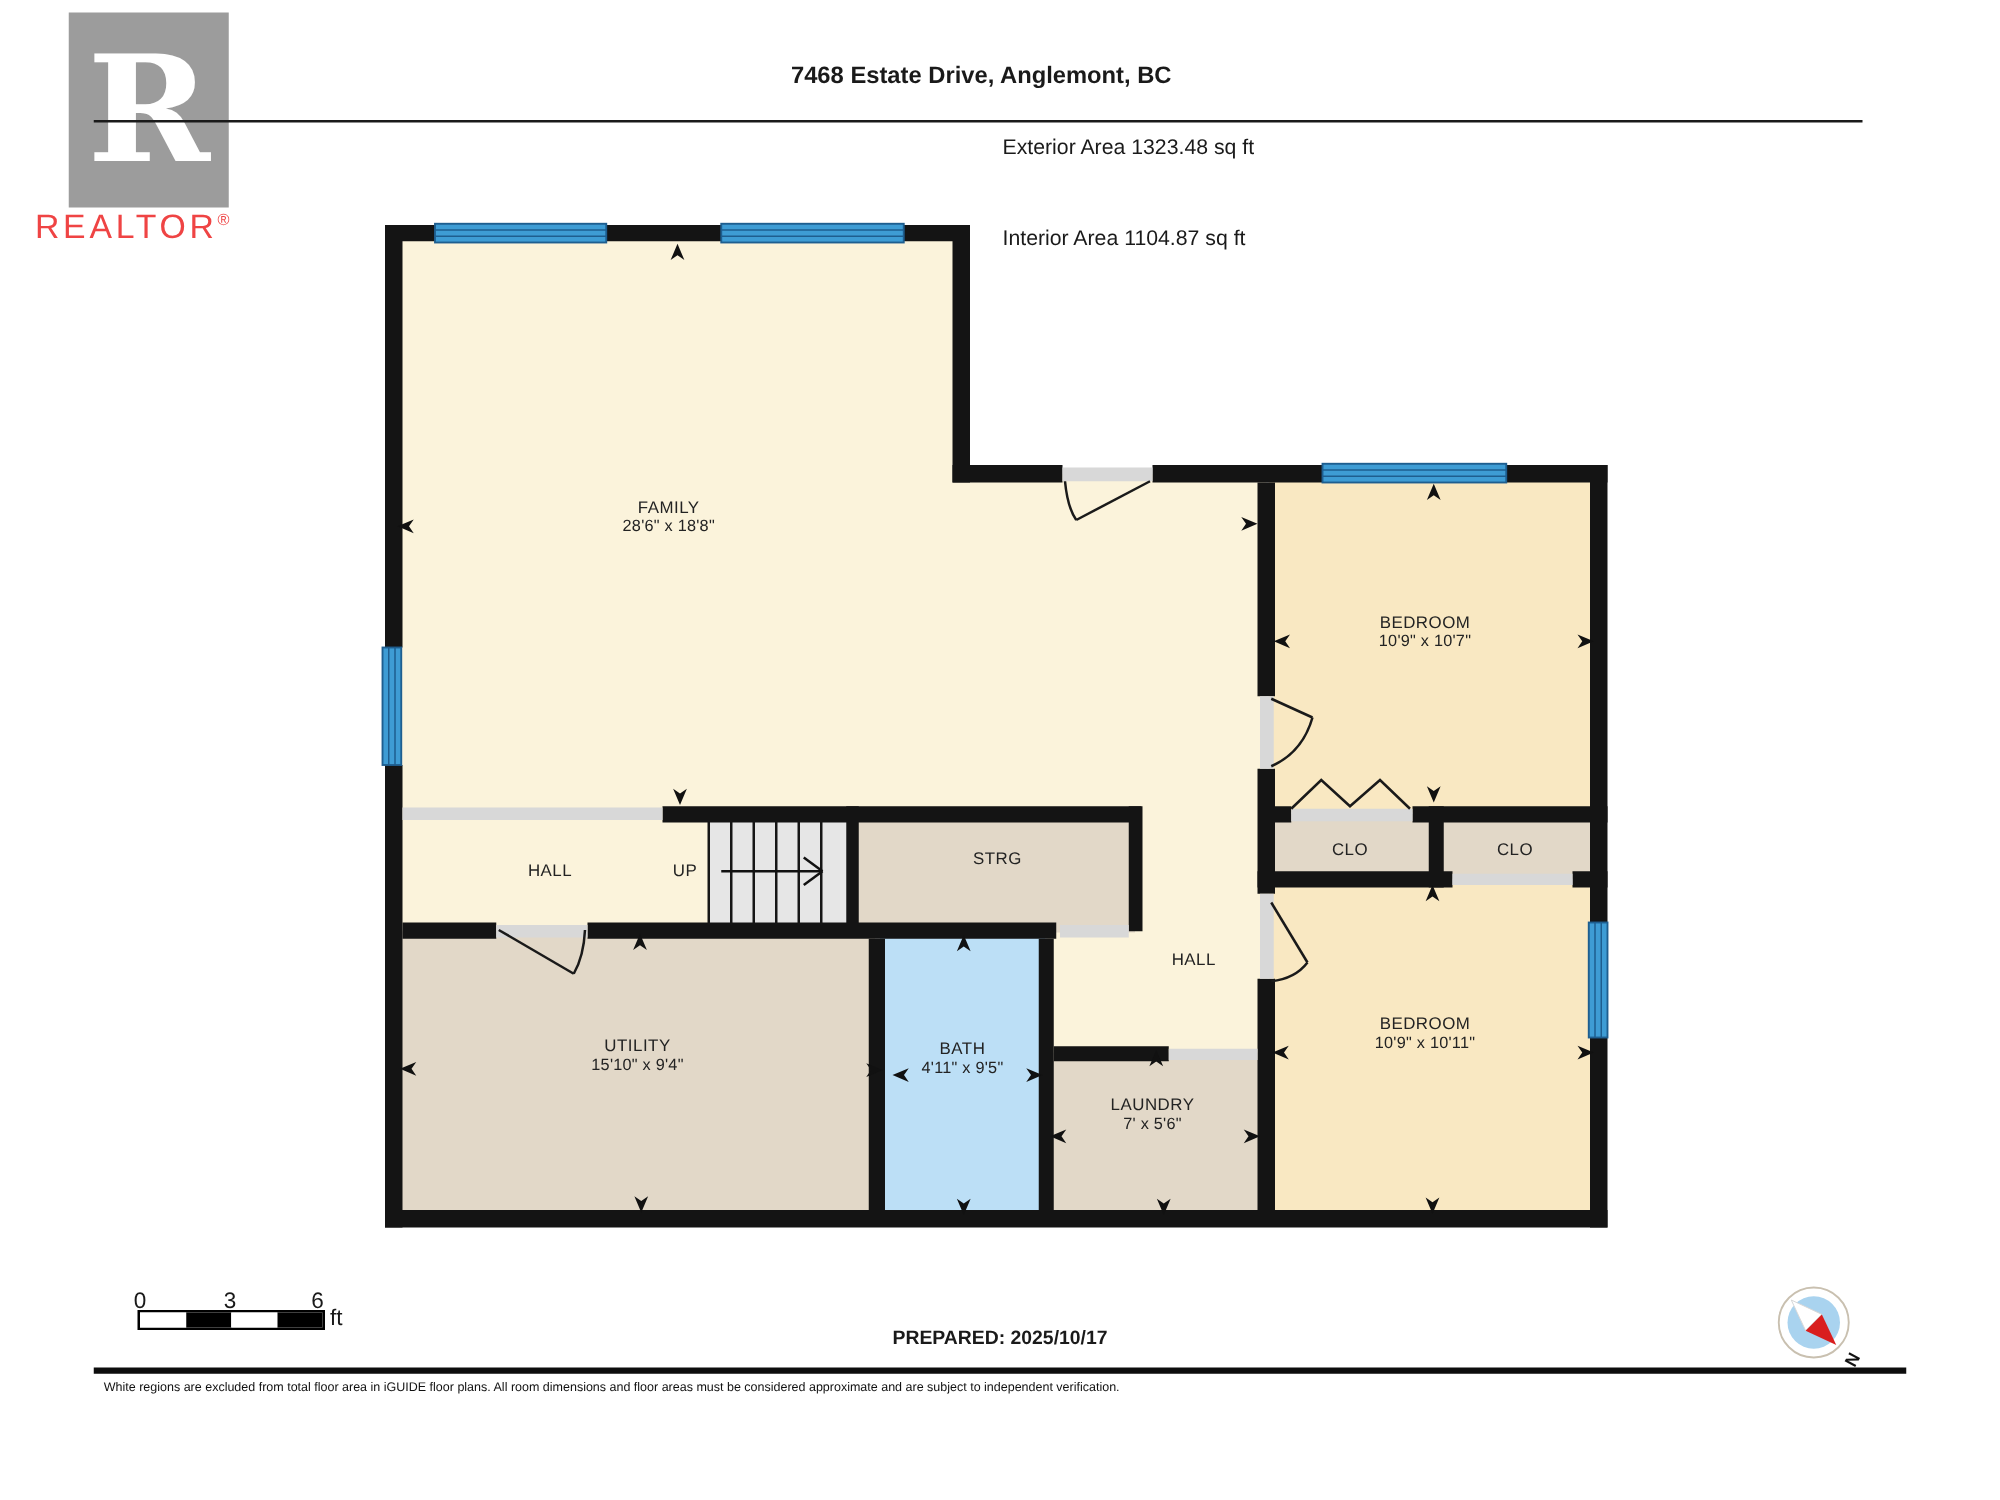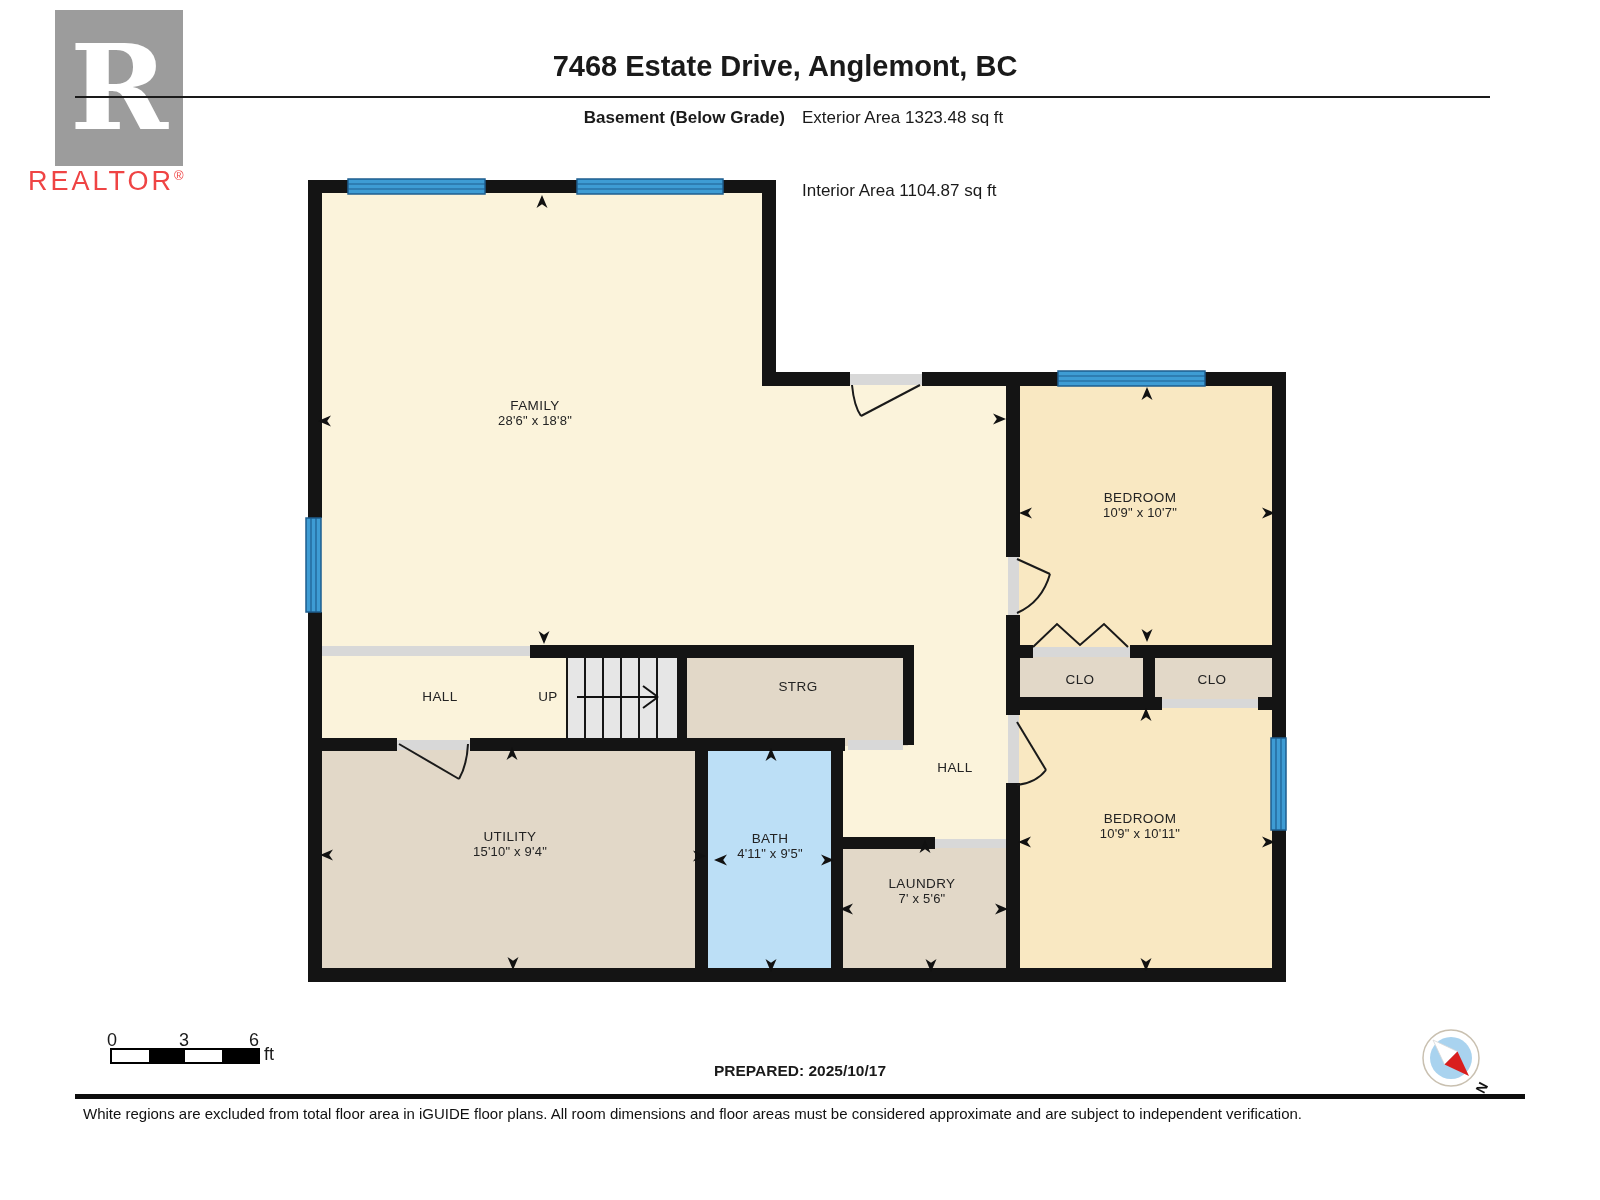--- a/index.html
+++ b/index.html
@@ -6,56 +6,55 @@
   .page{position:relative;width:1600px;height:1200px;background:#ffffff;overflow:hidden;
         font-family:"Liberation Sans",sans-serif;color:#1a1a1a;}
   .abs{position:absolute;}
   
   .logo-box{left:55px;top:10px;width:128px;height:156px;background:#9c9c9c;
             display:flex;align-items:center;justify-content:center;}
   .logo-r{font-family:"DejaVu Serif",serif;font-weight:bold;font-size:118px;color:#ffffff;line-height:1;}
   .logo-word{left:28px;top:166px;width:190px;color:#ef4444;font-size:27px;letter-spacing:3px;}
   .logo-word sup{font-size:13px;}
   
-  .title{left:75px;top:50px;width:1420px;text-align:center;font-size:29px;font-weight:bold;}
+  .title{left:75px;top:50px;width:1420px;text-align:center;font-size:19px;font-weight:bold;}
   .rule{left:75px;top:96px;width:1415px;height:2px;background:#1a1a1a;}
   .subtitle{left:75px;top:106px;width:1420px;height:60px;font-size:17px;}
   .floor-label{position:absolute;left:0;top:2px;width:710px;text-align:right;font-weight:bold;}
   .ext-area{position:absolute;left:727px;top:2px;}
   .int-area{position:absolute;left:727px;top:28px;margin-top:47px;}
   
   svg.plan{position:absolute;left:0;top:0;}
   .room-label{font-size:13.5px;letter-spacing:.4px;fill:#232323;}
   .dim-label{font-size:13px;letter-spacing:.2px;fill:#232323;}
   
   .sb-num{position:absolute;top:1030px;width:20px;text-align:center;font-size:18px;}
   .sb-bar{left:110px;top:1048px;width:146px;height:12px;border:2px solid #000;display:flex;}
   .sb-seg{flex:1 1 0;}
   .sb-ft{left:264px;top:1044px;font-size:18px;}
   .prepared{left:640px;top:1062px;width:320px;text-align:center;font-size:15.5px;font-weight:bold;}
   
   .footer-rule{left:75px;top:1094px;width:1450px;height:5px;background:#0d0d0d;}
-  .disclaimer{left:83px;top:1105px;width:1440px;font-size:15px;color:#111;}
+  .disclaimer{left:83px;top:1105px;width:1440px;font-size:10px;color:#111;}
 </style>
 </head>
 <body>
 
 <div class="page">
 
   <div class="abs logo-box">
     <span class="logo-r">R</span>
   </div>
   <div class="abs logo-word">
     <span>REALTOR</span><sup>®</sup>
   </div>
 
   <div class="abs title">7468 Estate Drive, Anglemont, BC</div>
   <div class="abs rule"></div>
   <div class="abs subtitle">
-    <span class="floor-label">Basement (Below Grade)</span>
     <span class="ext-area">Exterior Area 1323.48 sq ft</span>
     <span class="int-area">Interior Area 1104.87 sq ft</span>
   </div>
 
   <svg class="plan" width="1600" height="1200" viewBox="0 0 1600 1200">
     <defs>
       <path id="arrowhead" d="M0,-8 L5.5,5 L0,1.2 L-5.5,5 Z" fill="#111"></path>
     </defs>
 
     <g>

